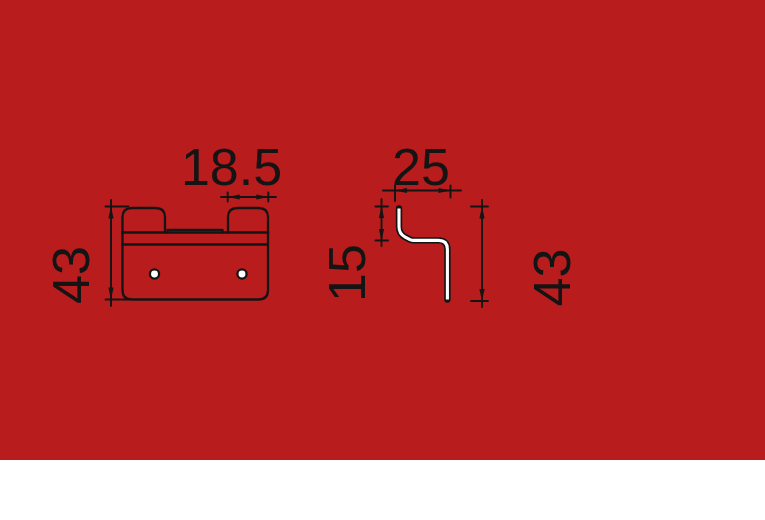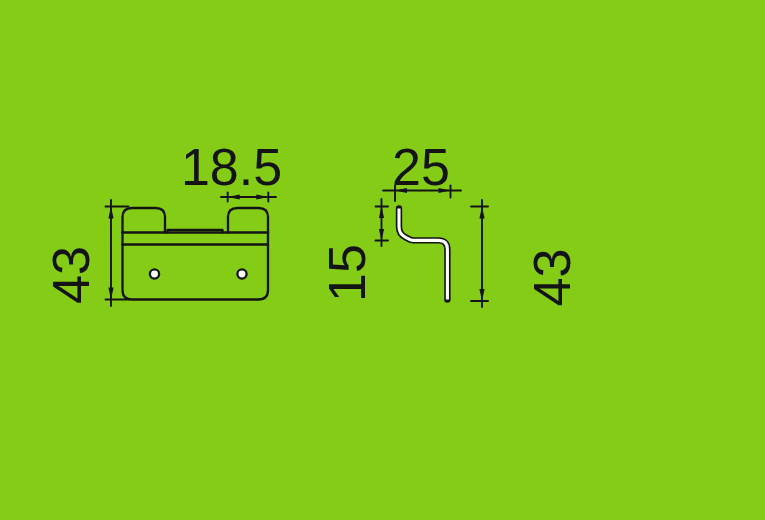--- a/index.html
+++ b/index.html
@@ -4,22 +4,22 @@
 <style>
   html, body {
     margin: 0;
     padding: 0;
     background: #ffffff;
     font-family: "Liberation Sans", sans-serif;
   }
   .stage {
     position: relative;
     width: 765px;
-    height: 520px;
-    background: #84cc16;
+    height: 460px;
+    background: #b91c1c;
     overflow: hidden;
   }
   svg { display: block; }
   .dim-label {
     font-family: "Liberation Sans", sans-serif;
     font-size: 52px;
     font-weight: 500;
     fill: #141414;
     letter-spacing: 0px;
   }

